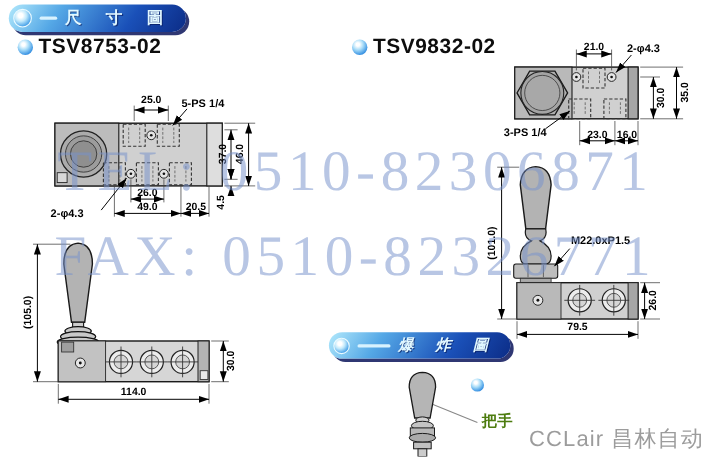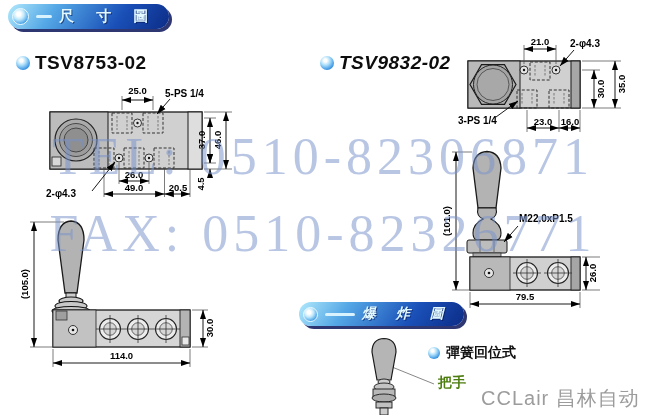--- a/index.html
+++ b/index.html
@@ -15,21 +15,21 @@
     display:flex;align-items:center;gap:7px;padding:0 12px 0 4px;}
   .badge-dot{width:17px;height:17px;border-radius:50%;flex:none;
     background:radial-gradient(circle at 38% 34%,#ffffff 15%,#bfe8fb 40%,#46a0e8 75%,#1560c0);
     border:1px solid #eafaff;box-sizing:border-box;}
   .badge-dash{height:3px;background:#d8f2fe;border-radius:2px;flex:none;}
   .badge-text{color:#e2f8ff;font-weight:bold;font-size:15px;letter-spacing:9px;
     white-space:nowrap;text-shadow:1px 1px 0 rgba(6,20,80,.6);}
 
   
   .model{position:absolute;z-index:2;display:flex;align-items:center;gap:5px;
-    font-weight:800;font-size:19px;color:#0d0d0d;letter-spacing:.5px;margin-top:20px;}
+    font-weight:800;font-size:19px;color:#0d0d0d;letter-spacing:.5px;}
   .model-dot{width:14px;height:14px;border-radius:50%;flex:none;
     background:radial-gradient(circle at 38% 32%,#ffffff 12%,#a8dcf8 38%,#3c95e4 72%,#1055b4);}
 
   
   .note{position:absolute;z-index:2;display:flex;align-items:center;gap:6px;
     font-size:14px;font-weight:bold;color:#111;}
   .note-dot{width:12px;height:12px;border-radius:50%;flex:none;
     background:radial-gradient(circle at 38% 32%,#ffffff 12%,#a8dcf8 38%,#3c95e4 72%,#1055b4);}
   .part-label{position:absolute;z-index:2;font-size:14px;font-weight:bold;color:#4d7c0f;}
 
@@ -288,34 +288,33 @@
   <div class="badge" style="left:8px;top:4px;">
     <span class="badge-dot"></span>
     <span class="badge-dash" style="width:16px"></span>
     <span class="badge-text">尺 寸 圖</span>
   </div>
 
   <div class="model" style="left:16px;top:32px;">
     <span class="model-dot"></span>
     <span>TSV8753-02</span>
   </div>
-  <div class="model" style="left:320px;top:32px;font-style:italic;">
+  <div class="model" style="left:320px;top:32px;">
     <span class="model-dot"></span>
     <span>TSV9832-02</span>
   </div>
 
   <div class="badge" style="left:299px;top:302px;height:24px;font-style:italic;">
     <span class="badge-dot" style="width:15px;height:15px"></span>
     <span class="badge-dash" style="width:30px"></span>
     <span class="badge-text" style="font-size:14px;letter-spacing:8px">爆 炸 圖</span>
   </div>
 
   <div class="note" style="left:428px;top:344px;">
     <span class="note-dot"></span>
-    <span>彈簧回位式</span>
   </div>
 
   <div class="part-label" style="left:438px;top:374px;">把手</div>
 
   <div class="brand" style="left:481px;top:385px;">CCLair 昌林自动化</div>
 
   <div class="wm" style="top:127px;">TEL: 0510-82306871</div>
   <div class="wm" style="top:204px;">FAX: 0510-82326771</div>
 
 </div>

